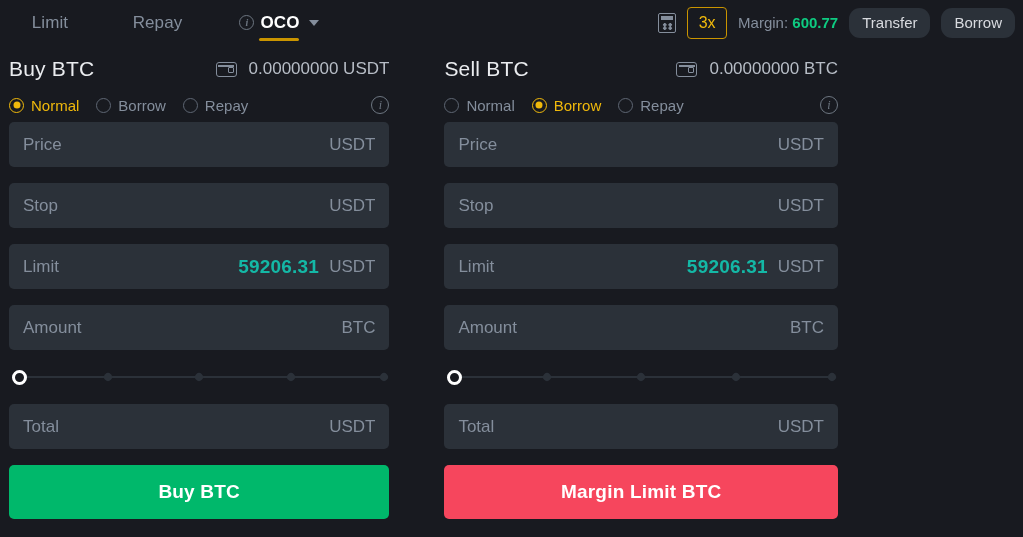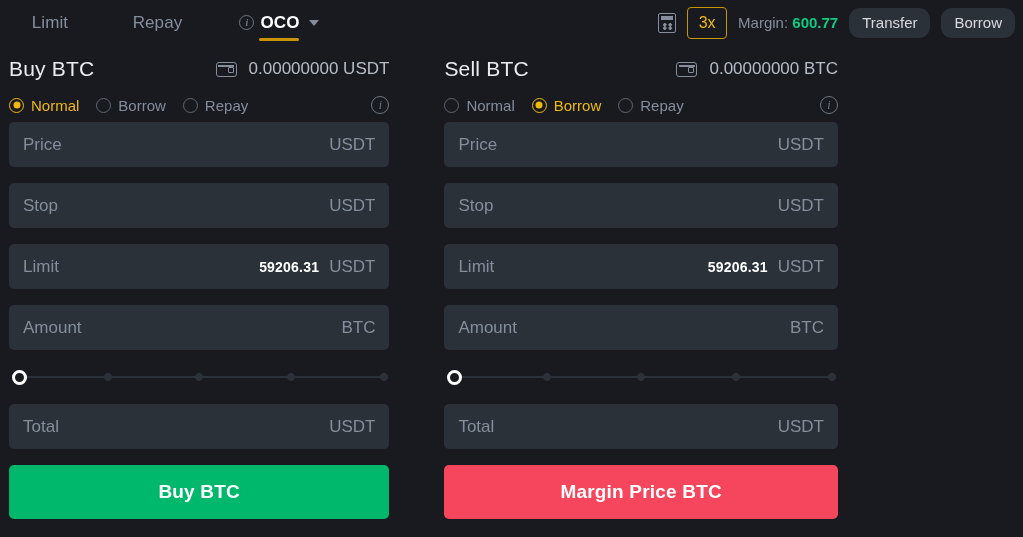--- a/index.html
+++ b/index.html
@@ -262,22 +262,22 @@
     cursor: text;
   }
   .field .lbl {
     font-size: 17px;
     color: #848e9c;
     flex: none;
   }
   .field .val {
     flex: 1;
     text-align: right;
-    font-size: 14px;
-    color: #ffffff;
+    font-size: 19px;
+    color: #14b8a6;
     font-weight: bold;
     padding-right: 10px;
     letter-spacing: .2px;
   }
   .field .unit {
     font-size: 17px;
     color: #848e9c;
     flex: none;
   }
   .field.has-val .lbl { color: #848e9c; }
@@ -497,17 +497,17 @@
         <span class="tick" style="left:97.5%"></span>
         <span class="handle"></span>
       </div>
 
       <div class="field">
         <span class="lbl">Total</span>
         <span class="val"></span>
         <span class="unit">USDT</span>
       </div>
 
-      <button class="action-btn sell">Margin Price BTC</button>
+      <button class="action-btn sell">Margin Limit BTC</button>
     </div>
 
   </div>
 </div>
 
 </body></html>

